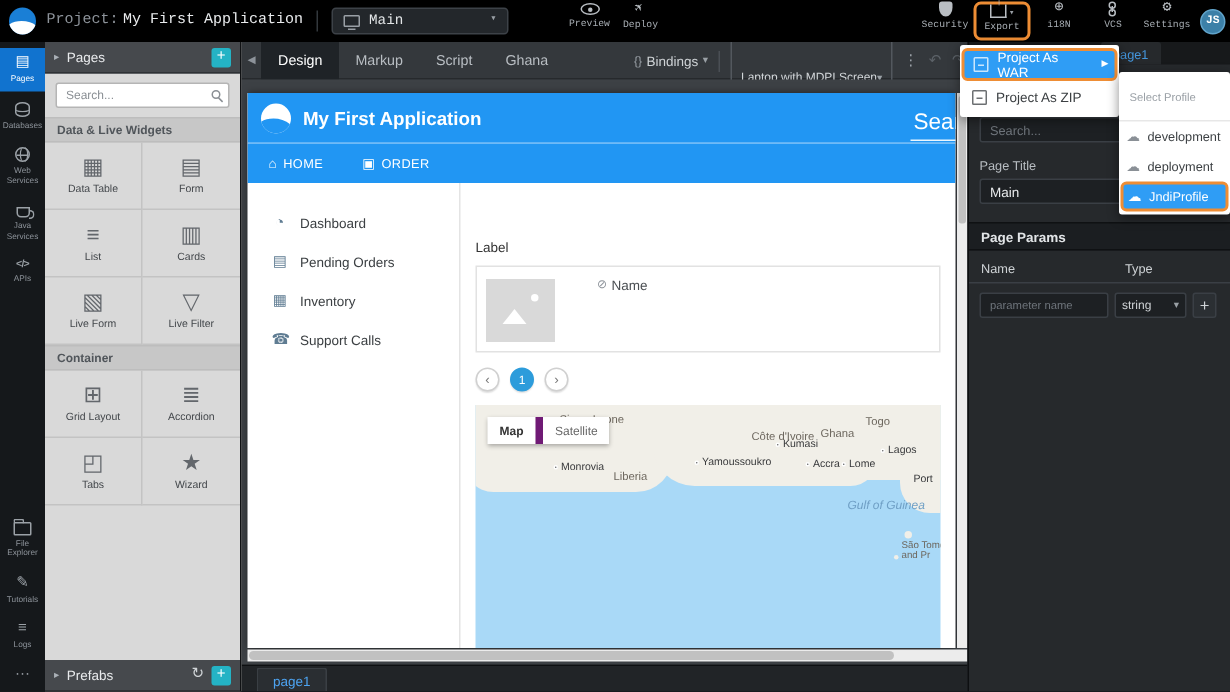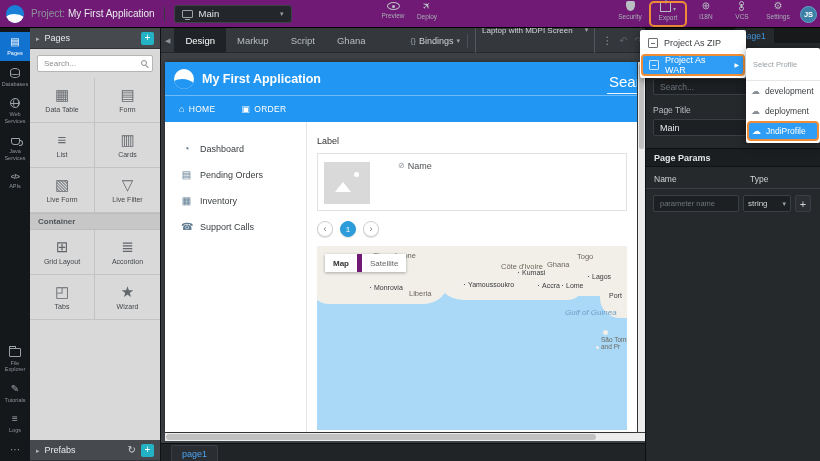--- a/index.html
+++ b/index.html
@@ -4,22 +4,22 @@
 <style>
   * { margin:0; padding:0; box-sizing:border-box; }
   html,body { background:#101214; }
   .screen {
     position:relative; width:820px; height:461px; overflow:hidden;
     font-family:"Liberation Sans", sans-serif; background:#26292c;
   }
   .glyph { line-height:1; display:block; }
 
   
-  .topbar { position:absolute; left:0; top:0; width:820px; height:28px; background:#701a75;
-    border-bottom:1px solid #000; display:flex; align-items:center; z-index:40; }
+  .topbar { position:absolute; left:0; top:0; width:820px; height:28px; background:#000000;
+    border-bottom:1px solid #000; display:flex; align-items:center; z-index:40;font-family:Liberation Mono, monospace; }
   .logo { width:18px; height:18px; border-radius:50%; background:#1a7fd6; margin:0 7px 0 6px;
     position:relative; overflow:hidden; flex:none; }
   .logo::after { content:''; position:absolute; left:-3px; top:9px; width:26px; height:12px;
     background:#fff; border-radius:70% 90% 0 0 / 100% 160% 0 0; }
   .tb-project { font-size:10px; color:#8d939a; white-space:nowrap; }
   .tb-project b { color:#e9ebed; font-weight:normal; margin-left:3px; }
   .tb-divider { width:1px; height:14px; background:#33383d; margin:0 9px; }
   .tb-dropdown { display:flex; align-items:center; gap:6px; height:18px; padding:0 7px;
     background:#23272b; border:1px solid #3d4248; border-radius:3px; width:118px; }
   .tb-dropdown .val { font-size:9.5px; color:#e2e5e7; flex:1; }
@@ -108,21 +108,21 @@
   
   .main { position:absolute; left:161px; top:28px; width:484px; bottom:0; display:flex; flex-direction:column; z-index:10; }
   .dtoolbar { height:25px; background:#34383c; display:flex; align-items:center; flex:none;
     position:relative; border-bottom:1px solid #26292c; }
   .collapse { font-size:7px; color:#8d939a; padding:0 4px; }
   .dtab { padding:0 11px; height:25px; display:flex; align-items:center; font-size:9.5px; color:#b9bec3; }
   .dtab.active { background:#1f2327; color:#fff; }
   .dt-right { position:absolute; right:2px; top:0; height:25px; display:flex; align-items:center; gap:7px; }
   .bindings { display:flex; align-items:center; gap:3px; font-size:9px; color:#cfd3d6; }
   .b-icon { font-size:8px; color:#9aa0a6; }
-  .device { display:flex; align-items:flex-start; gap:12px; height:32px; border:1px solid #53585e;
+  .device { display:flex; align-items:flex-end; gap:0; height:32px; border:1px solid #53585e;
     border-radius:3px; padding:0 6px; font-size:8px; color:#d2d6d9; }
   .dt-sep { width:1px; height:14px; background:#4a4f55; }
   .dt-icon { font-size:10px; color:#9aa0a6; }
   .dt-icon.dim { color:#5c6268; }
   .canvas { flex:1; background:#3d4145; position:relative; }
   .vscroll { position:absolute; left:477px; top:9px; width:7px; height:370px; background:#ececec; }
   .vscroll .thumb { position:absolute; left:1px; top:2px; width:5px; height:85px; background:#c1c1c1; border-radius:2px; }
   .hscroll { position:absolute; left:4px; top:380px; width:480px; height:8px; background:#ececec; }
   .hscroll .thumb { position:absolute; left:1px; top:1px; width:430px; height:6px; background:#c1c1c1; border-radius:3px; }
   .page-tabbar { height:18px; background:#212427; border-top:1px solid #0e1012; display:flex;
@@ -142,21 +142,21 @@
   .app-search { position:absolute; right:-14px; top:11px; color:#fff; font-size:15px;
     border-bottom:1px solid rgba(255,255,255,.9); padding:0 2px 3px; width:44px; }
   .app-nav { height:27px; background:#2196f3; border-top:1px solid rgba(255,255,255,.35); display:flex;
     align-items:center; gap:26px; padding-left:14px; }
   .nav-item { display:flex; align-items:center; gap:4px; color:#fff; font-size:8.5px; letter-spacing:.3px; }
   .n-icon { font-size:9px; }
   .app-body { display:flex; height:310px; }
   .sidenav { width:142px; border-right:1px solid #e4e4e4; padding-top:14px; flex:none; }
   .sn-item { display:flex; align-items:center; gap:8px; padding:8px 0 8px 16px; color:#3c4043; font-size:9px; }
   .sn-icon { color:#5f7c92; font-size:10px; width:11px; text-align:center; }
-  .content { flex:1; padding:14px 10px 0 10px; position:relative; }
+  .content { flex:1; padding:14px 10px 0 10px; position:relative;margin-top:24px; }
   .lbl { font-size:9px; color:#333; margin-bottom:7px; }
   .media-panel { border:1px solid #e2e2e2; height:58px; position:relative; background:#fff; }
   .img-ph { position:absolute; left:6px; top:8px; width:46px; height:42px; background:#d9d9d9; }
   .img-ph::after { content:''; position:absolute; left:11px; bottom:12px; border-left:8px solid transparent;
     border-right:8px solid transparent; border-bottom:10px solid #fff; }
   .img-ph::before { content:''; position:absolute; right:11px; top:10px; width:5px; height:5px; border-radius:50%; background:#fff; }
   .name-row { position:absolute; left:80px; top:7px; display:flex; align-items:center; gap:3px; }
   .name-row .slash { font-size:8px; color:#8d939a; }
   .name-row .nm { font-size:9px; color:#4a4e52; }
   .pager { display:flex; gap:7px; margin-top:10px; align-items:center; }
@@ -339,20 +339,21 @@
       <span>Pages</span>
       <span class="grow"></span>
       <span class="btn-plus">+</span>
     </div>
     <div class="search-row">
       <div class="search-box">
         <input placeholder="Search..." style="">
         <span class="icon-mag"></span>
       </div>
     </div>
+    <div class="sec-band">Data &amp; Live Widgets</div>
     <div class="tile-grid">
       <div class="tile">
         <span class="t-icon glyph">▦</span>
         <span class="t-label">Data Table</span>
       </div>
       <div class="tile">
         <span class="t-icon glyph">▤</span>
         <span class="t-label">Form</span>
       </div>
       <div class="tile">
@@ -564,28 +565,28 @@
       <input class="rp-input param" placeholder="parameter name" style="">
       <div class="fake-select">
         <span class="v">string</span>
         <span class="chev glyph">▾</span>
       </div>
       <div class="btn-add">+</div>
     </div>
   </aside>
 
   <div class="export-menu">
-    <div class="em-item">
-      <span class="em-icon"></span>
-      <span>Project As ZIP</span>
-    </div>
     <div class="em-item selected">
       <span class="em-icon"></span>
       <span>Project As WAR</span>
       <span class="em-arrow glyph">▶</span>
+    </div>
+    <div class="em-item">
+      <span class="em-icon"></span>
+      <span>Project As ZIP</span>
     </div>
   </div>
 
   <div class="export-submenu">
     <div class="sm-header">Select Profile</div>
     <div class="sm-item">
       <span class="cloud glyph">☁</span>
       <span>development</span>
     </div>
     <div class="sm-item">

